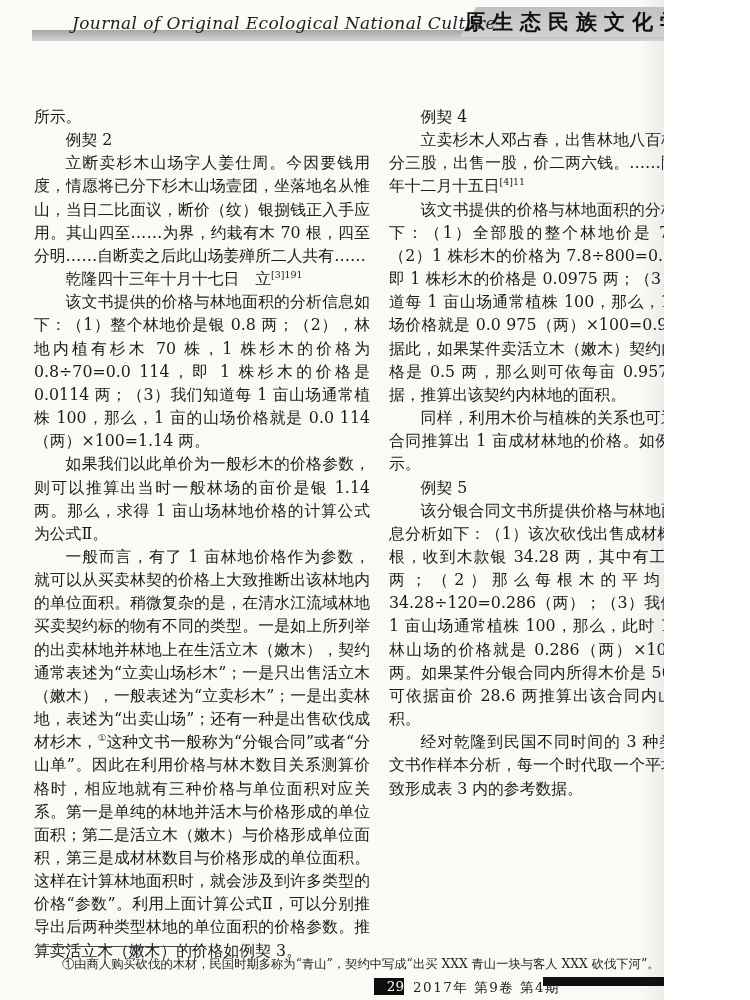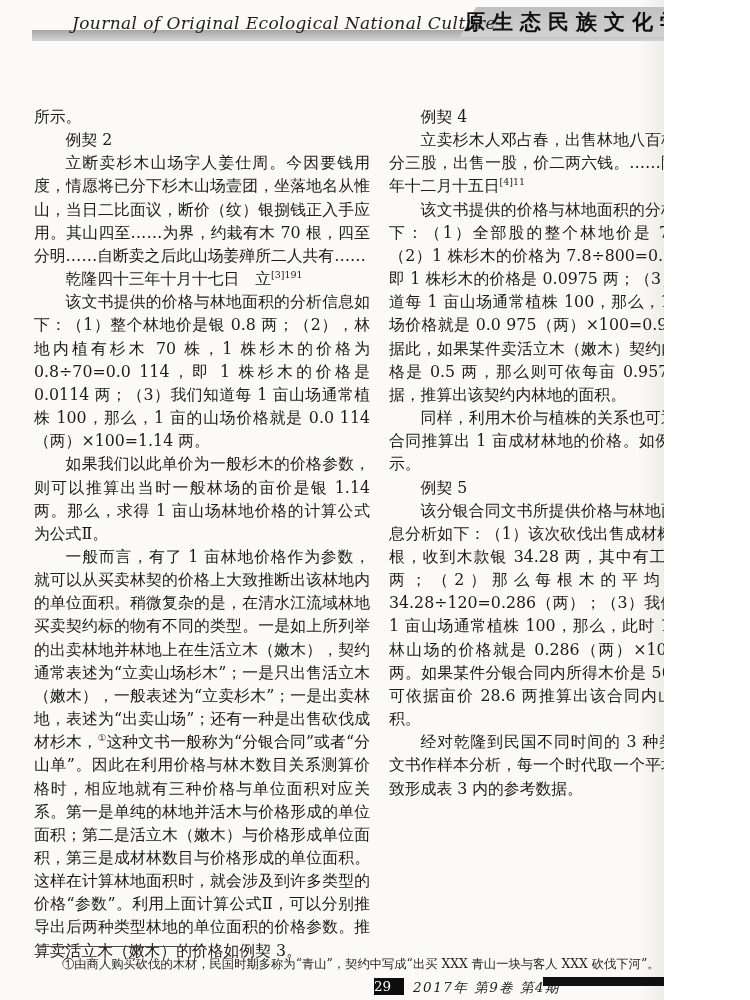--- a/index.html
+++ b/index.html
@@ -51,23 +51,23 @@
   .col { flex:0 0 336px; width:336px; font-size:15.8px; line-height:23.15px; text-align:justify; }
   .para { margin:0; }
   .para.indent { text-indent:2em; }
   sup { font-size:9.5px; line-height:0; vertical-align:super; }
   
   .fn-sep { position:absolute; left:40px; top:946px; width:166px; height:1px; background:#4a4a4a; }
   .footnote { position:absolute; left:62px; top:956px; width:664px; font-size:12.3px; line-height:16px; color:#1e1e1e; }
   
   .pageno {
     position:absolute; left:374px; top:978px; width:30px; height:17px;
-    background:#0d0d0d; color:#ffffff; font-size:13.5px; text-align:left; line-height:17px;
+    background:#0d0d0d; color:#ffffff; font-size:13.5px; text-align:right; line-height:17px;
   }
-  .issue { position:absolute; left:413px; top:979px; font-size:13.5px; letter-spacing:1.5px; color:#222; white-space:nowrap;font-style:italic; }
+  .issue { position:absolute; left:413px; top:979px; font-size:13.5px; letter-spacing:1.5px; color:#222; white-space:nowrap; }
   .footer-bar { position:absolute; left:543px; top:977px; width:207px; height:9px; background:#101010; }
 </style>
 </head>
 <body>
 
 <div class="page">
 
   <div class="hdr-bar"></div>
   <div class="hdr-zh-band"></div>
   <div class="hdr-en">Journal of Original Ecological National Culture</div>

